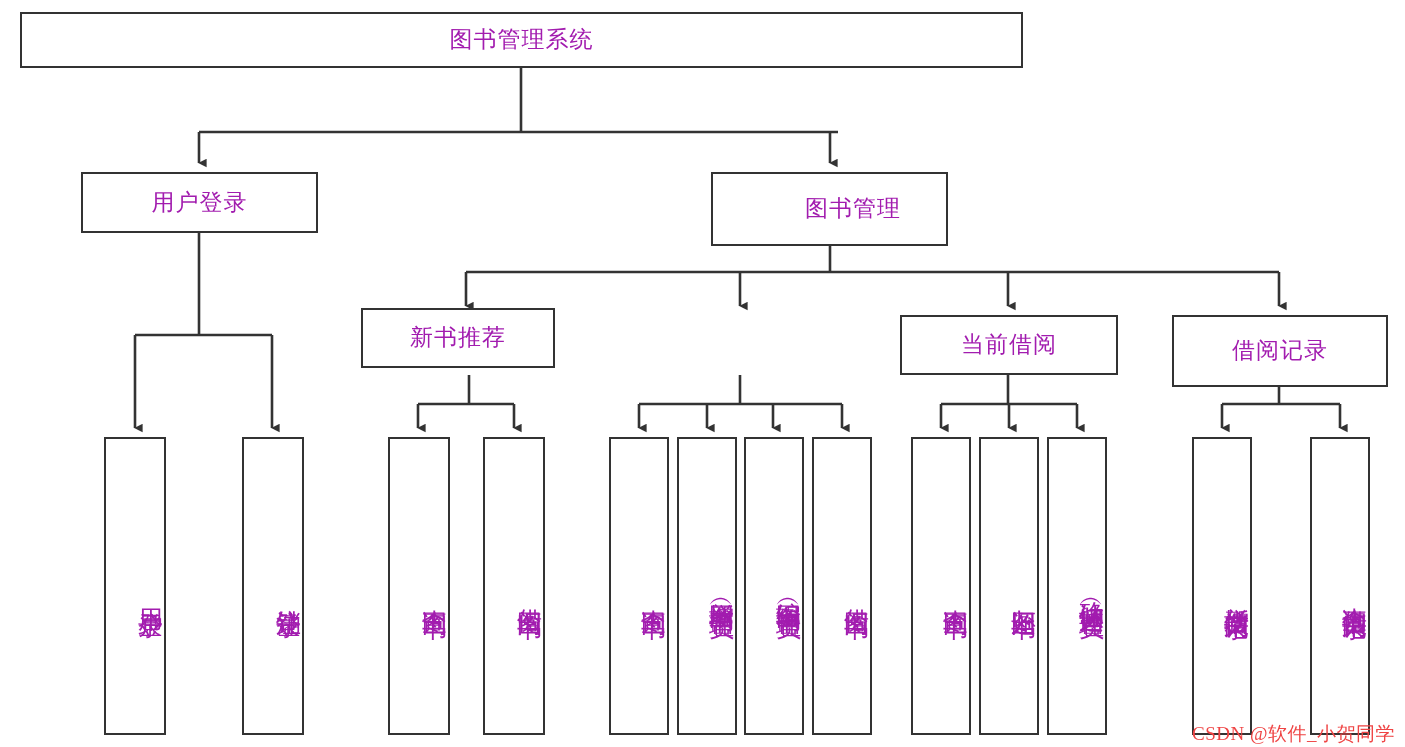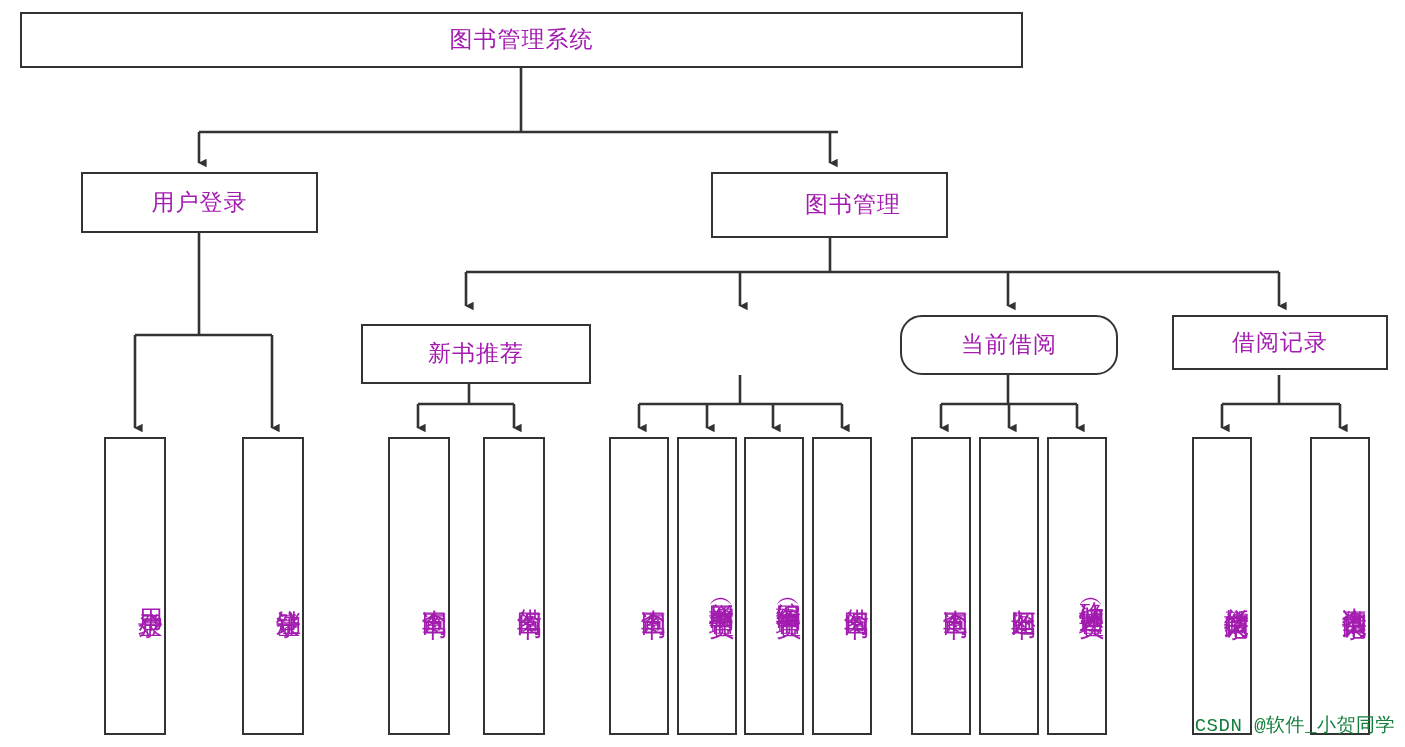--- a/index.html
+++ b/index.html
@@ -57,26 +57,26 @@
     text-orientation: upright;
     display: block;
     white-space: nowrap;
   }
   .node.vert.tall-pad {
     padding-top: 10px;
   }
   #watermark {
     position: absolute;
     right: 10px;
-    bottom: 9px;
+    bottom: 0;
     font-size: 19px;
-    color: #15803d;
+    color: #ef4444;
     letter-spacing: 0.5px;
     white-space: nowrap;
-    font-family: Liberation Mono, monospace;
+    font-family: Liberation Serif, serif;
   }
 </style>
 </head>
 <body>
 
 <div id="diagram-root">
 
   <svg id="edge-layer" viewBox="0 0 1405 747" width="1405" height="747" xmlns="http://www.w3.org/2000/svg">
     <defs>
       <marker id="arrowhead" markerWidth="9" markerHeight="9" refX="4.2" refY="7.6" orient="auto" markerUnits="userSpaceOnUse">
@@ -127,31 +127,31 @@
     </g>
   </svg>
 
   <div class="node horiz" style="left:20px; top:12px; width:1003px; height:56px;">
     <span>图书管理系统</span>
   </div>
 
   <div class="node horiz" style="left:81px; top:172px; width:237px; height:61px;">
     <span>用户登录</span>
   </div>
-  <div class="node horiz" style="left:711px; top:172px; width:237px; height:66px;padding-left:47px;">
+  <div class="node horiz" style="left:711px; top:172px; width:237px; height:74px;padding-left:47px;">
     <span>图书管理</span>
   </div>
 
-  <div class="node horiz" style="left:361px; top:324px; width:230px; height:60px;">
+  <div class="node horiz" style="left:361px; top:308px; width:194px; height:60px;">
     <span>新书推荐</span>
   </div>
-  <div class="node horiz" style="left:900px; top:315px; width:218px; height:60px;border-radius:22px;">
+  <div class="node horiz" style="left:900px; top:315px; width:218px; height:60px;">
     <span>当前借阅</span>
   </div>
-  <div class="node horiz" style="left:1172px; top:315px; width:216px; height:55px;">
+  <div class="node horiz" style="left:1172px; top:315px; width:216px; height:72px;">
     <span>借阅记录</span>
   </div>
 
   <div class="node vert" style="left:104px; top:437px; width:62px; height:298px;">
     <span class="vlabel">用户登录</span>
   </div>
   <div class="node vert" style="left:242px; top:437px; width:62px; height:298px;">
     <span class="vlabel">注销登录</span>
   </div>
 

